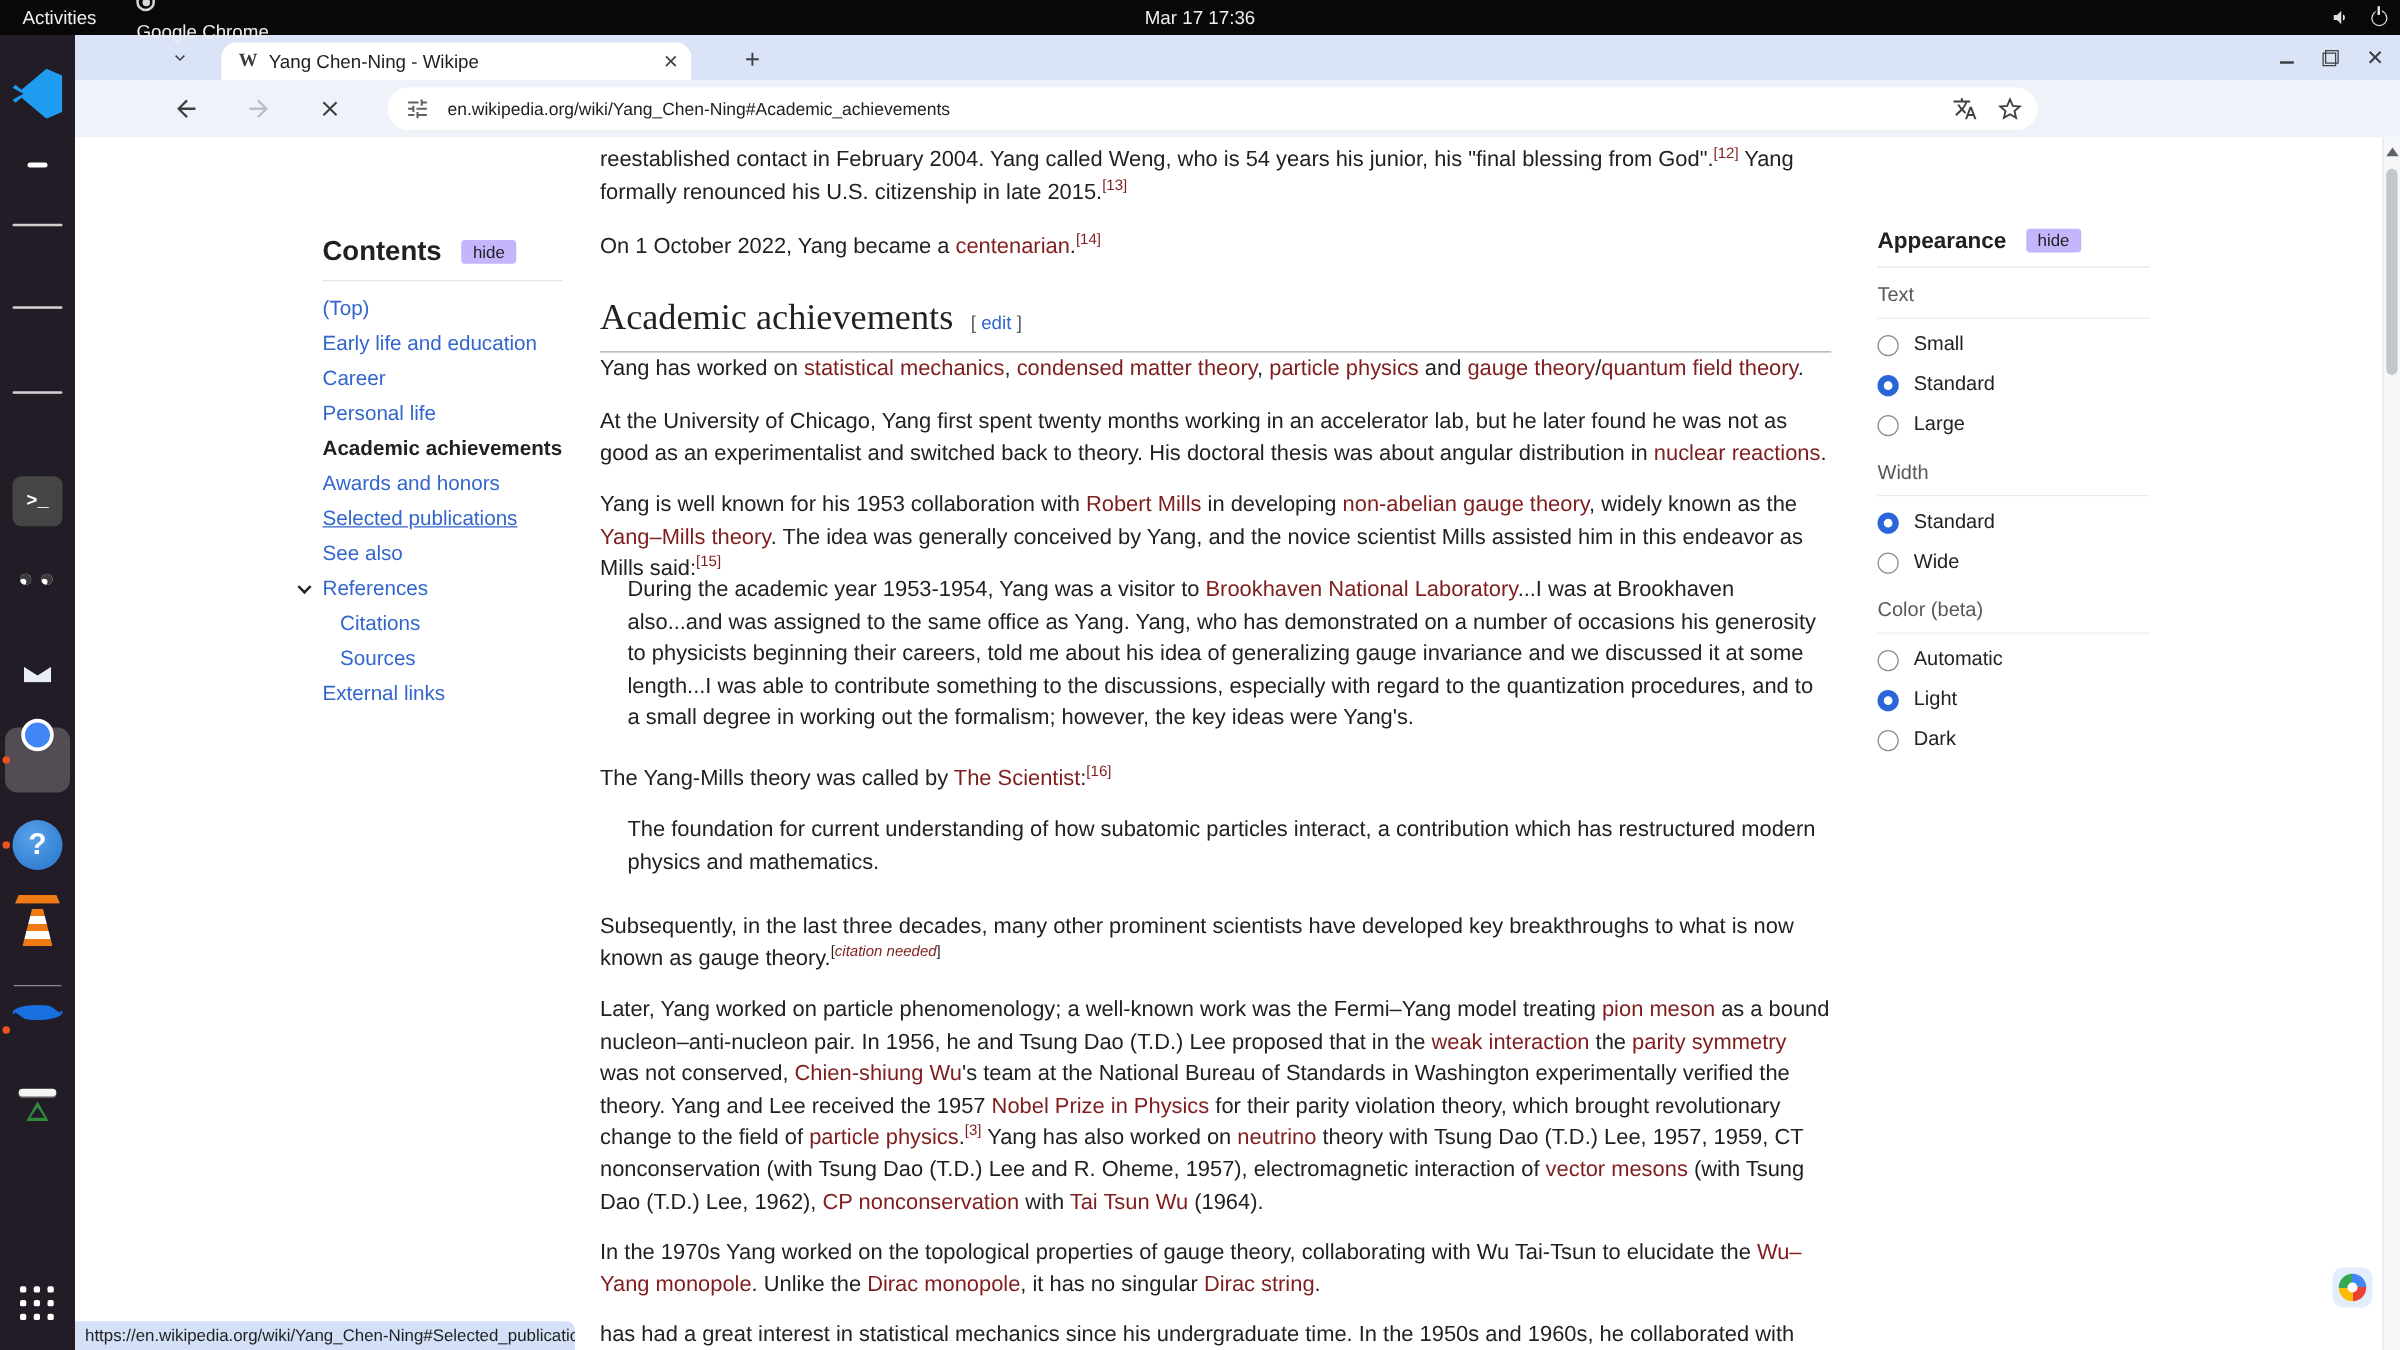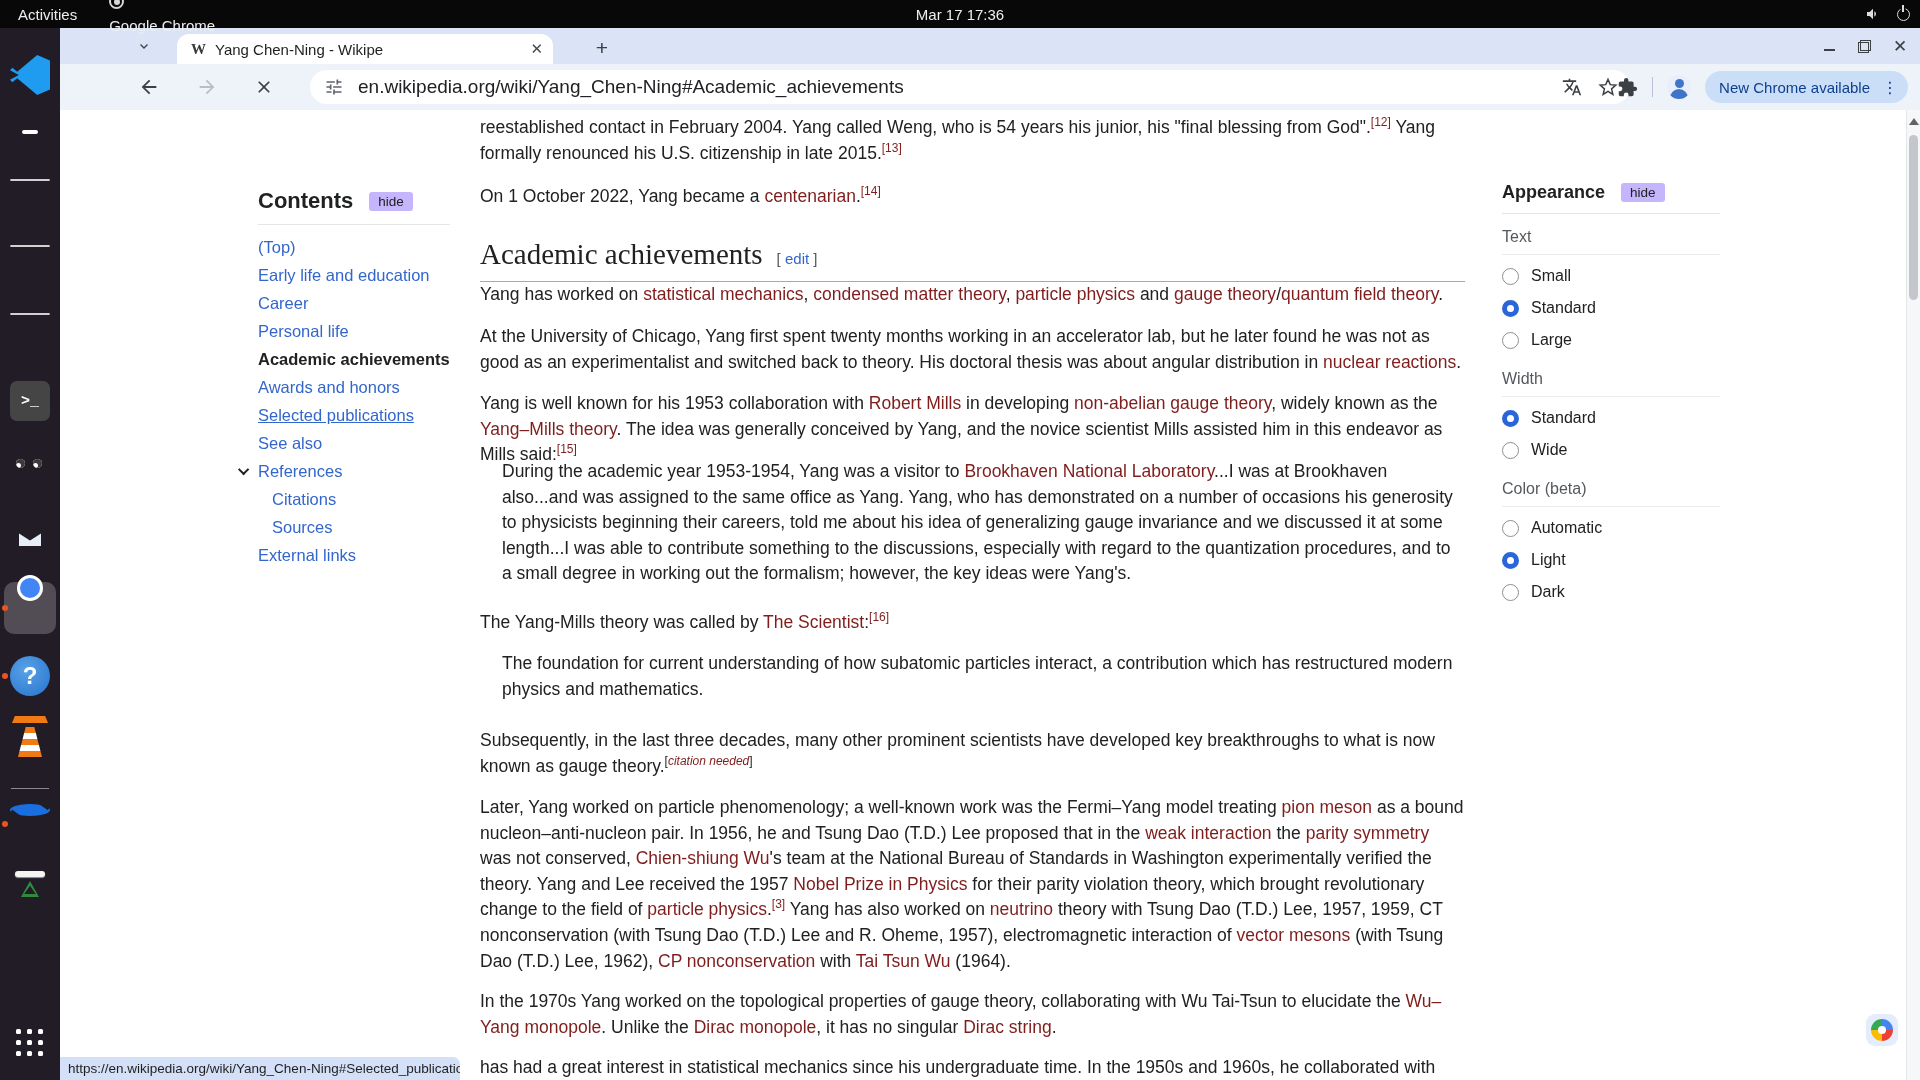--- a/index.html
+++ b/index.html
@@ -71,21 +71,21 @@
   .win-controls { position:absolute; right:14px; top:0; height:36px; display:flex; align-items:center; gap:22px; }
   .wc { width:13px; height:13px; position:relative; }
   .wc-min::after { content:""; position:absolute; left:1px; bottom:2px; width:11px; height:1.8px; background:#3c4043; }
   .wc-restore::before { content:""; position:absolute; left:0; bottom:0; width:9px; height:9px; border:1.5px solid #3c4043; background:#dae4f6; }
   .wc-restore::after { content:""; position:absolute; right:0; top:0; width:9px; height:9px; border:1.5px solid #3c4043; }
   .wc-close { font-size:17px; color:#3c4043; line-height:13px; text-align:center; }
 
   .toolbar { position:absolute; left:0; top:36px; right:0; height:46px; background:#eef3fa; display:flex; align-items:center; }
   .nav-ic { position:absolute; top:11px; width:24px; height:24px; display:flex; align-items:center; justify-content:center; }
   .omnibox { position:absolute; left:250px; top:6px; width:1320px; height:34px; background:#fff; border-radius:17px; display:flex; align-items:center; padding:0 12px 0 14px; }
-  .omnibox .url { font-size:19px; color:#202124; flex:1; margin-left:14px; white-space:nowrap; overflow:hidden; }
+  .omnibox .url { font-size:14px; color:#202124; flex:1; margin-left:14px; white-space:nowrap; overflow:hidden; }
   .tb-right { position:absolute; right:12px; top:6px; height:34px; display:flex; align-items:center; gap:14px; }
   .tb-sep { width:1px; height:20px; background:#b7c3d4; }
   .profile-ic { width:24px; height:24px; border-radius:50%; overflow:hidden; position:relative; background:#e8eefb; }
   .profile-ic::before { content:""; position:absolute; left:7.5px; top:3.5px; width:9px; height:9px; border-radius:50%; background:#3f74c9; }
   .profile-ic::after { content:""; position:absolute; left:3px; top:14px; width:18px; height:12px; border-radius:9px 9px 0 0; background:#3f74c9; }
   .update-pill { height:32px; background:#cbdef8; border-radius:16px; display:flex; align-items:center; padding:0 6px 0 14px; gap:8px; }
   .update-pill .lbl { font-size:15px; color:#0d3f8e; }
   .update-pill .kebab { font-size:16px; color:#0d3f8e; padding:0 4px; }
 
   
@@ -245,31 +245,20 @@
       <svg class="gicon" width="20" height="20" viewBox="0 0 24 24" fill="#5f6368">
           <path d="M3 17v2h6v-2H3zM3 5v2h10V5H3zm10 16v-2h8v-2h-8v-2h-2v6h2zM7 9v2H3v2h4v2h2V9H7zm14 4v-2H11v2h10zm-6-4h2V7h4V5h-4V3h-2v6z"></path>
         </svg>
       <span class="url">en.wikipedia.org/wiki/Yang_Chen-Ning#Academic_achievements</span>
       <svg class="gicon" width="20" height="20" viewBox="0 0 24 24" fill="#3c4043" style="margin-right:16px">
           <path d="M12.87 15.07l-2.54-2.51.03-.03A17.52 17.52 0 0 0 14.07 6H17V4h-7V2H8v2H1v2h11.17C11.5 7.92 10.44 9.75 9 11.35 8.07 10.32 7.3 9.19 6.69 8h-2c.73 1.63 1.73 3.17 2.98 4.56l-5.09 5.02L4 19l5-5 3.11 3.11.76-2.04zM18.5 10h-2L12 22h2l1.12-3h4.75L21 22h2l-4.5-12zm-2.62 7l1.62-4.33L19.12 17h-3.24z"></path>
         </svg>
       <svg class="gicon" width="20" height="20" viewBox="0 0 24 24" fill="none" stroke="#3c4043" stroke-width="1.8">
           <path d="M12 17.3 6.2 20.8l1.5-6.6L2.6 9.8l6.7-.6L12 3l2.7 6.2 6.7.6-5.1 4.4 1.5 6.6z"></path>
         </svg>
-    </div>
-    <div class="tb-right">
-      <svg class="gicon" width="21" height="21" viewBox="0 0 24 24" fill="#3c4043">
-          <path d="M20.5 11H19V7a2 2 0 0 0-2-2h-4V3.5a2.5 2.5 0 0 0-5 0V5H4a2 2 0 0 0-2 2v3.8h1.5a2.7 2.7 0 0 1 0 5.4H2V20a2 2 0 0 0 2 2h3.8v-1.5a2.7 2.7 0 0 1 5.4 0V22H17a2 2 0 0 0 2-2v-4h1.5a2.5 2.5 0 0 0 0-5z"></path>
-        </svg>
-      <div class="tb-sep"></div>
-      <div class="profile-ic"></div>
-      <div class="update-pill">
-        <span class="lbl">New Chrome available</span>
-        <span class="kebab">⋮</span>
-      </div>
     </div>
   </div>
 
   <div class="page">
 
     <aside class="toc">
       <div class="toc-head">
         <span class="toc-title">Contents</span>
         <span class="pill-btn">hide</span>
       </div>

